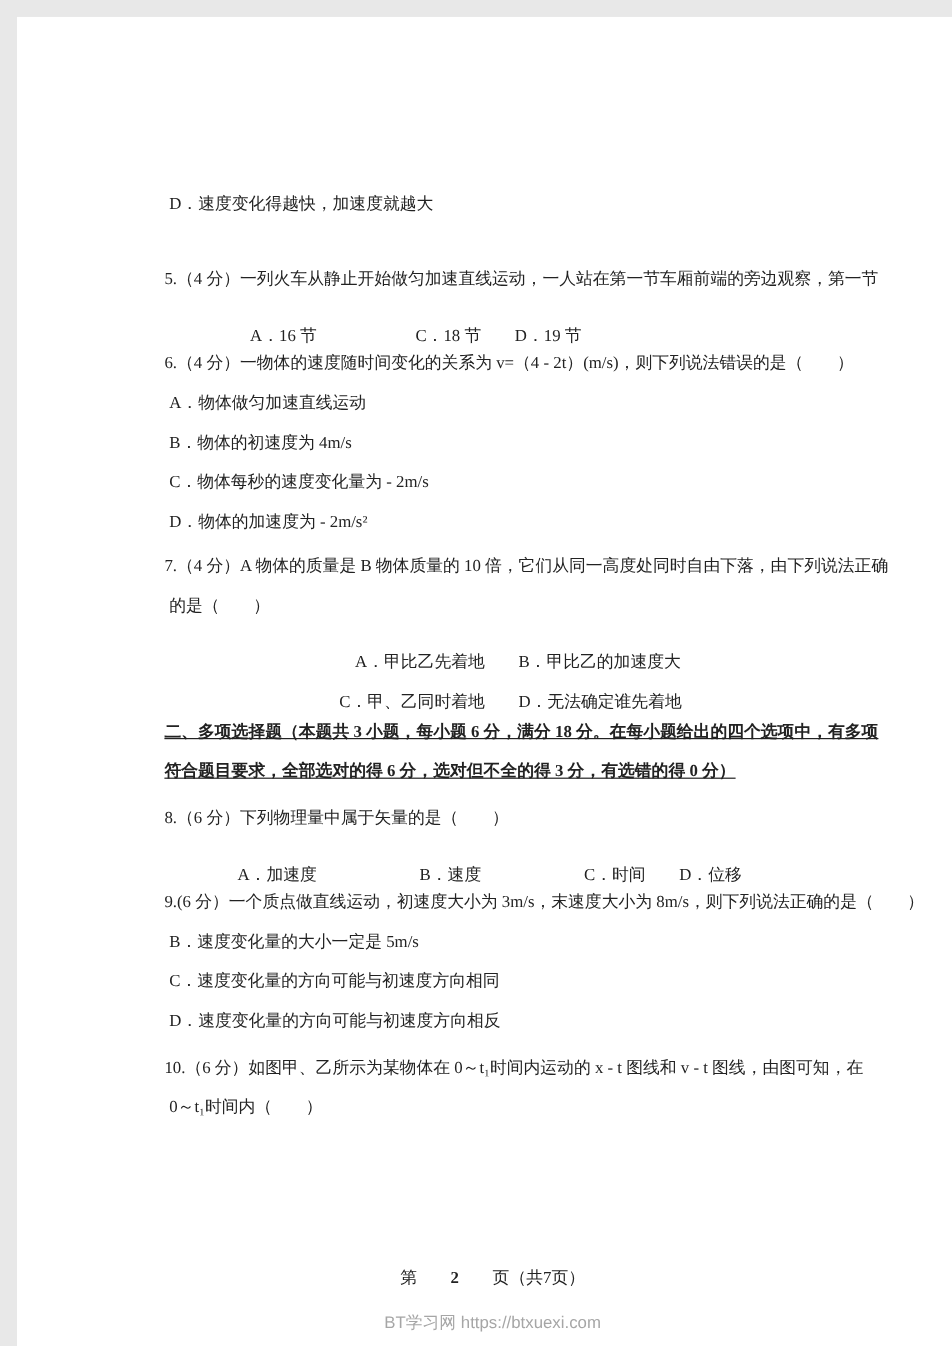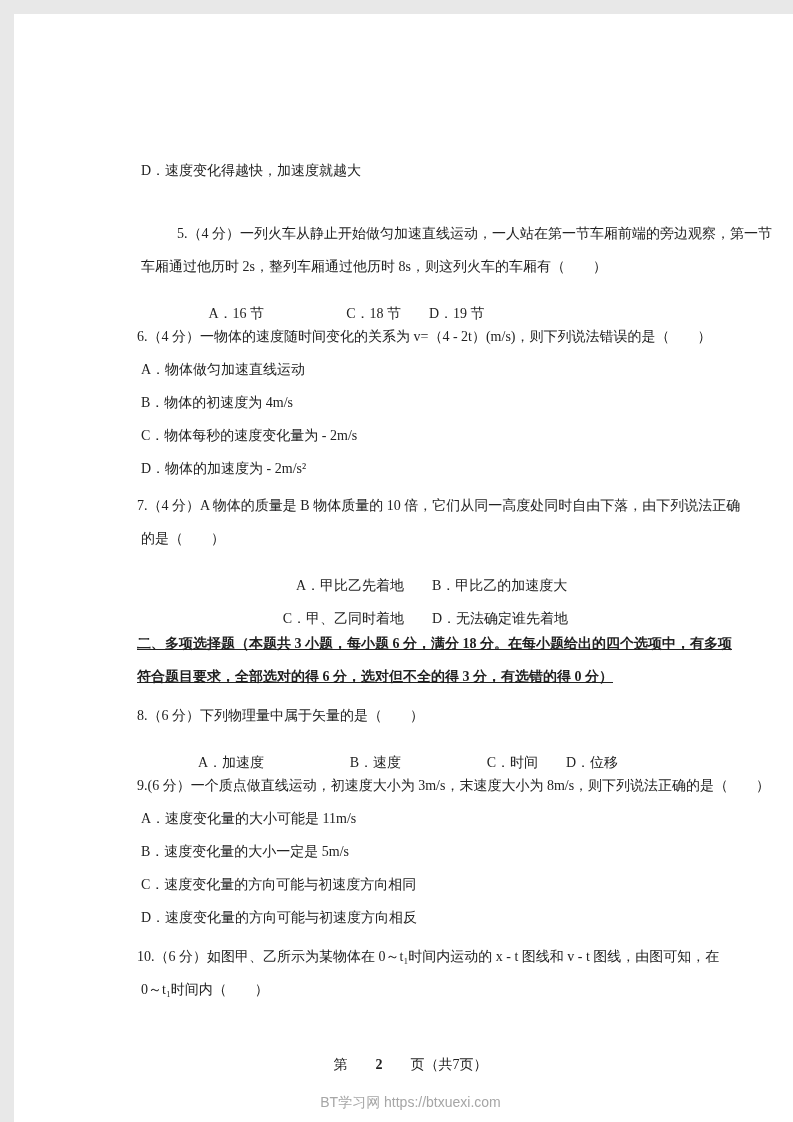--- a/index.html
+++ b/index.html
@@ -4,21 +4,21 @@
 <style>
   * { margin:0; padding:14px; box-sizing:border-box; }
   html,body { background:#e8e8e8; }
   body { width:793px; height:1122px; position:relative;
          font-family:"Liberation Serif","DejaVu Serif",serif; color:#222; }
   .page { position:absolute; inset:0; background:#ffffff; overflow:hidden; }
   .content { position:absolute; left:95px; top:112px; width:618px; font-size:14px; }
   .ln { line-height:33px; height:33px; white-space:nowrap; }
   .indent { padding-left:18px; }
   .bold { font-weight:bold;text-decoration:underline; }
-  .gap-lg { margin-top:30px;margin-left:40px; }
+  .gap-lg { margin-top:30px; }
   .gap-sm { margin-top:4px; }
   .gap-md { margin-top:6px; }
   .row { display:flex;text-align:right; }
   .c4 { width:137px; flex:0 0 auto; }
   .c2 { width:277px; flex:0 0 auto; }
   .footer { position:absolute; top:1028px; left:0; width:100%;
             text-align:center; font-size:14px; color:#222; }
   .footer .pg { font-weight:bold; }
   .watermark { position:absolute; top:1066px; left:0; width:100%;
                text-align:center; font-size:14px; color:#a6a6a6;
@@ -26,21 +26,20 @@
 </style>
 </head>
 <body>
 
 <div class="page">
   <div class="content">
 
     <div class="ln indent">D．速度变化得越快，加速度就越大</div>
 
     <div class="ln gap-lg">5.（4 分）一列火车从静止开始做匀加速直线运动，一人站在第一节车厢前端的旁边观察，第一节</div>
-    <div class="ln indent">车厢通过他历时 2s，整列车厢通过他历时 8s，则这列火车的车厢有（　　）</div>
     <div class="ln indent row">
       <span class="c4">A．16 节</span>
       <span class="c4">C．18 节</span>
       <span>D．19 节</span>
     </div>
 
     <div class="ln gap-sm">6.（4 分）一物体的速度随时间变化的关系为 v=（4 - 2t）(m/s)，则下列说法错误的是（　　）</div>
     <div class="ln indent">A．物体做匀加速直线运动</div>
     <div class="ln indent">B．物体的初速度为 4m/s</div>
     <div class="ln indent">C．物体每秒的速度变化量为 - 2m/s</div>
@@ -62,21 +61,20 @@
 
     <div class="ln gap-md">8.（6 分）下列物理量中属于矢量的是（　　）</div>
     <div class="ln indent row">
       <span class="c4">A．加速度</span>
       <span class="c4">B．速度</span>
       <span class="c4">C．时间</span>
       <span>D．位移</span>
     </div>
 
     <div class="ln gap-sm">9.(6 分）一个质点做直线运动，初速度大小为 3m/s，末速度大小为 8m/s，则下列说法正确的是（　　）</div>
-    <div class="ln indent">A．速度变化量的大小可能是 11m/s</div>
     <div class="ln indent">B．速度变化量的大小一定是 5m/s</div>
     <div class="ln indent">C．速度变化量的方向可能与初速度方向相同</div>
     <div class="ln indent">D．速度变化量的方向可能与初速度方向相反</div>
 
     <div class="ln gap-md">10.（6 分）如图甲、乙所示为某物体在 0～t₁时间内运动的 x - t 图线和 v - t 图线，由图可知，在</div>
     <div class="ln indent">0～t₁时间内（　　）</div>
 
   </div>
 
   <div class="footer">

